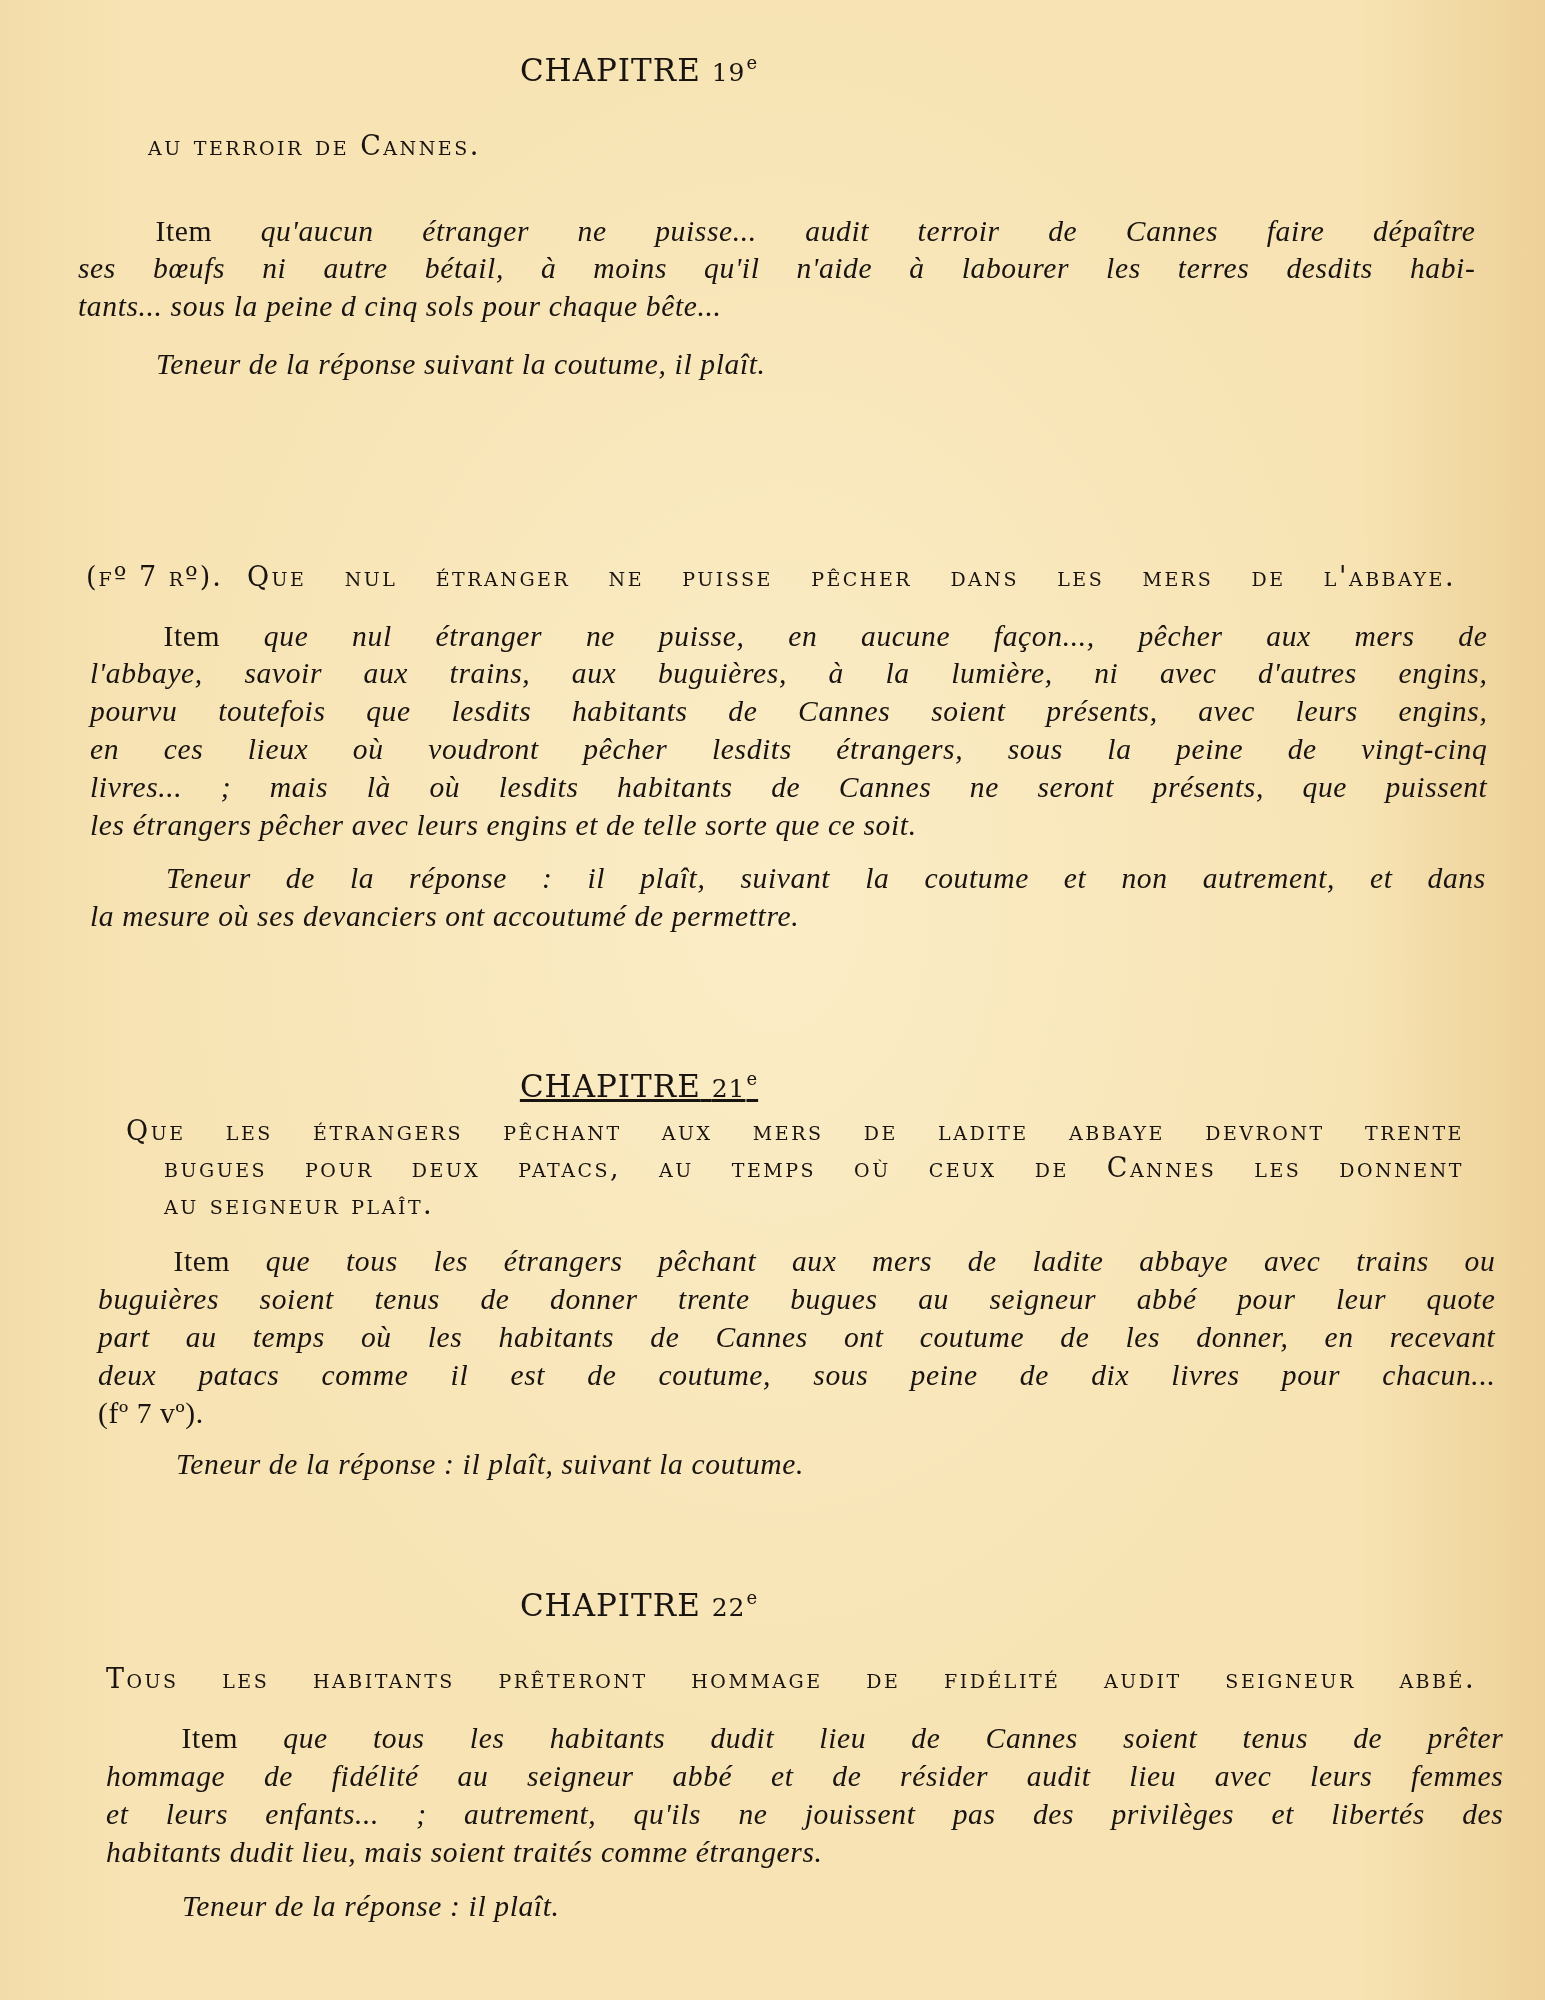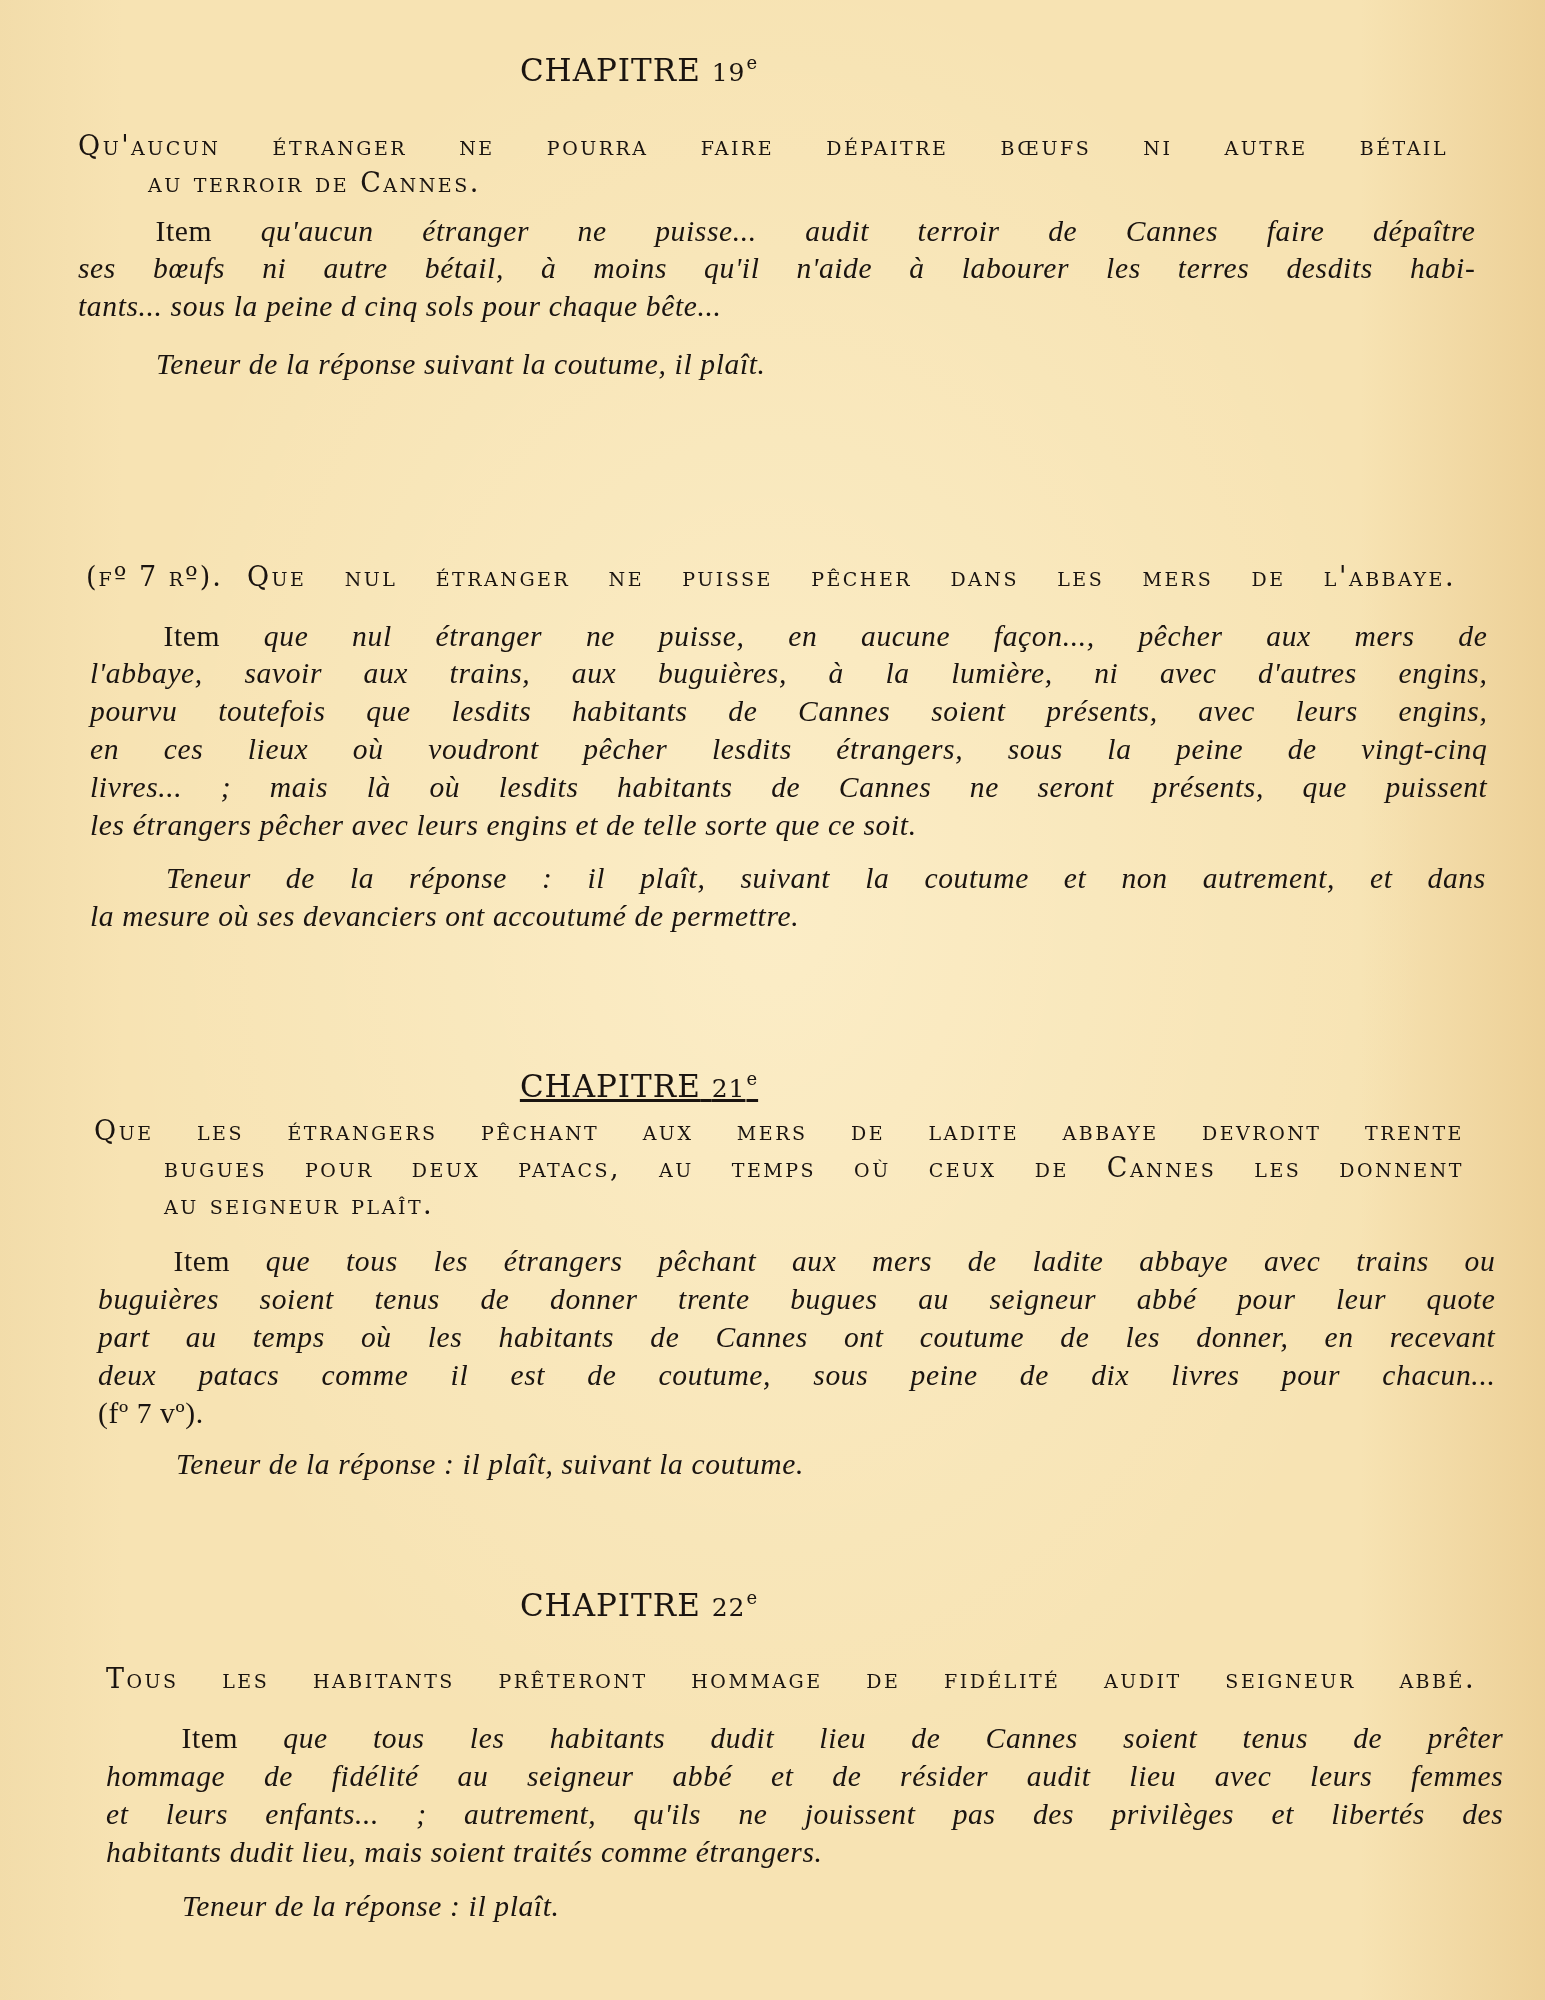--- a/index.html
+++ b/index.html
@@ -39,21 +39,20 @@
 </head>
 <body>
 
 <div class="page">
 
   <div class="chap-title" style="top:52px;">
     <span>CHAPITRE</span>
     <span class="num">19</span><sup>e</sup>
   </div>
   <div class="heading" style="left:78px; top:127px; width:1370px;">
-    <span style="display:block; text-align:justify; text-align-last:justify;">Qu'aucun étranger ne pourra faire dépaitre bœufs ni autre bétail</span>
     <span class="l2">au terroir de Cannes.</span>
   </div>
   <div class="line just" style="left:78px; top:215px; width:1370px; padding-left:76px; box-sizing:border-box;"><span class="up">Item</span> <span>qu'aucun étranger ne puisse... audit terroir de Cannes faire dépaître</span></div>
   <div class="line just" style="left:78px; top:252px; width:1370px;"><span>ses bœufs ni autre bétail, à moins qu'il n'aide à labourer les terres desdits habi-</span></div>
   <div class="line" style="left:78px; top:290px;"><span>tants... sous la peine d  cinq sols pour chaque bête...</span></div>
   <div class="line" style="left:156px; top:348px;"><span>Teneur de la réponse   suivant la coutume, il plaît.</span></div>
 
   <div class="heading" style="left:86px; top:558px; width:1370px; display:flex; ">
     <span class="folio">(fº 7 rº).</span>
     <span style="flex:1; margin-left:24px; text-align:justify; text-align-last:justify;">Que nul étranger ne puisse pêcher dans les mers de l'abbaye.</span>
@@ -65,21 +64,21 @@
   <div class="line just" style="left:90px; top:771px; width:1370px;"><span>livres... ; mais là où lesdits habitants de Cannes ne seront présents, que puissent</span></div>
   <div class="line" style="left:90px; top:809px;"><span>les étrangers pêcher avec leurs engins et de telle sorte que ce soit.</span></div>
   <div class="line just" style="left:166px; top:862px; width:1294px;"><span>Teneur de la réponse : il plaît, suivant la coutume et non autrement, et dans</span></div>
   <div class="line" style="left:90px; top:900px;"><span>la mesure où ses devanciers ont accoutumé de permettre.</span></div>
 
   <div class="chap-title" style="top:1068px;text-decoration:underline;">
     <span>CHAPITRE</span>
     <span class="num">21</span><sup>e</sup>
   </div>
   <div class="heading" style="left:94px; top:1112px; width:1370px;">
-    <span style="display:block; text-align:justify; text-align-last:justify;">Que les étrangers pêchant aux mers de ladite abbaye devront trente</span>
+    <span style="display:block; text-align:justify; text-align-last:justify;margin-left:32px;">Que les étrangers pêchant aux mers de ladite abbaye devront trente</span>
     <span class="l2" style="text-align:justify; text-align-last:justify;">bugues pour deux patacs, au temps où ceux de Cannes les donnent</span>
     <span class="l2">au seigneur plaît.</span>
   </div>
   <div class="line just" style="left:98px; top:1245px; width:1370px; padding-left:74px; box-sizing:border-box;"><span class="up">Item</span> <span>que tous les étrangers pêchant aux mers de ladite abbaye avec trains ou</span></div>
   <div class="line just" style="left:98px; top:1283px; width:1370px;"><span>buguières soient tenus de donner trente bugues au seigneur abbé pour leur quote</span></div>
   <div class="line just" style="left:98px; top:1321px; width:1370px;"><span>part au temps où les habitants de Cannes ont coutume de les donner, en recevant</span></div>
   <div class="line just" style="left:98px; top:1359px; width:1370px;"><span>deux patacs comme il est de coutume, sous peine de dix livres pour chacun...</span></div>
   <div class="line" style="left:98px; top:1397px;"><span class="up">(fº 7 vº).</span></div>
   <div class="line" style="left:176px; top:1448px;"><span>Teneur de la réponse : il plaît, suivant la coutume.</span></div>
 

